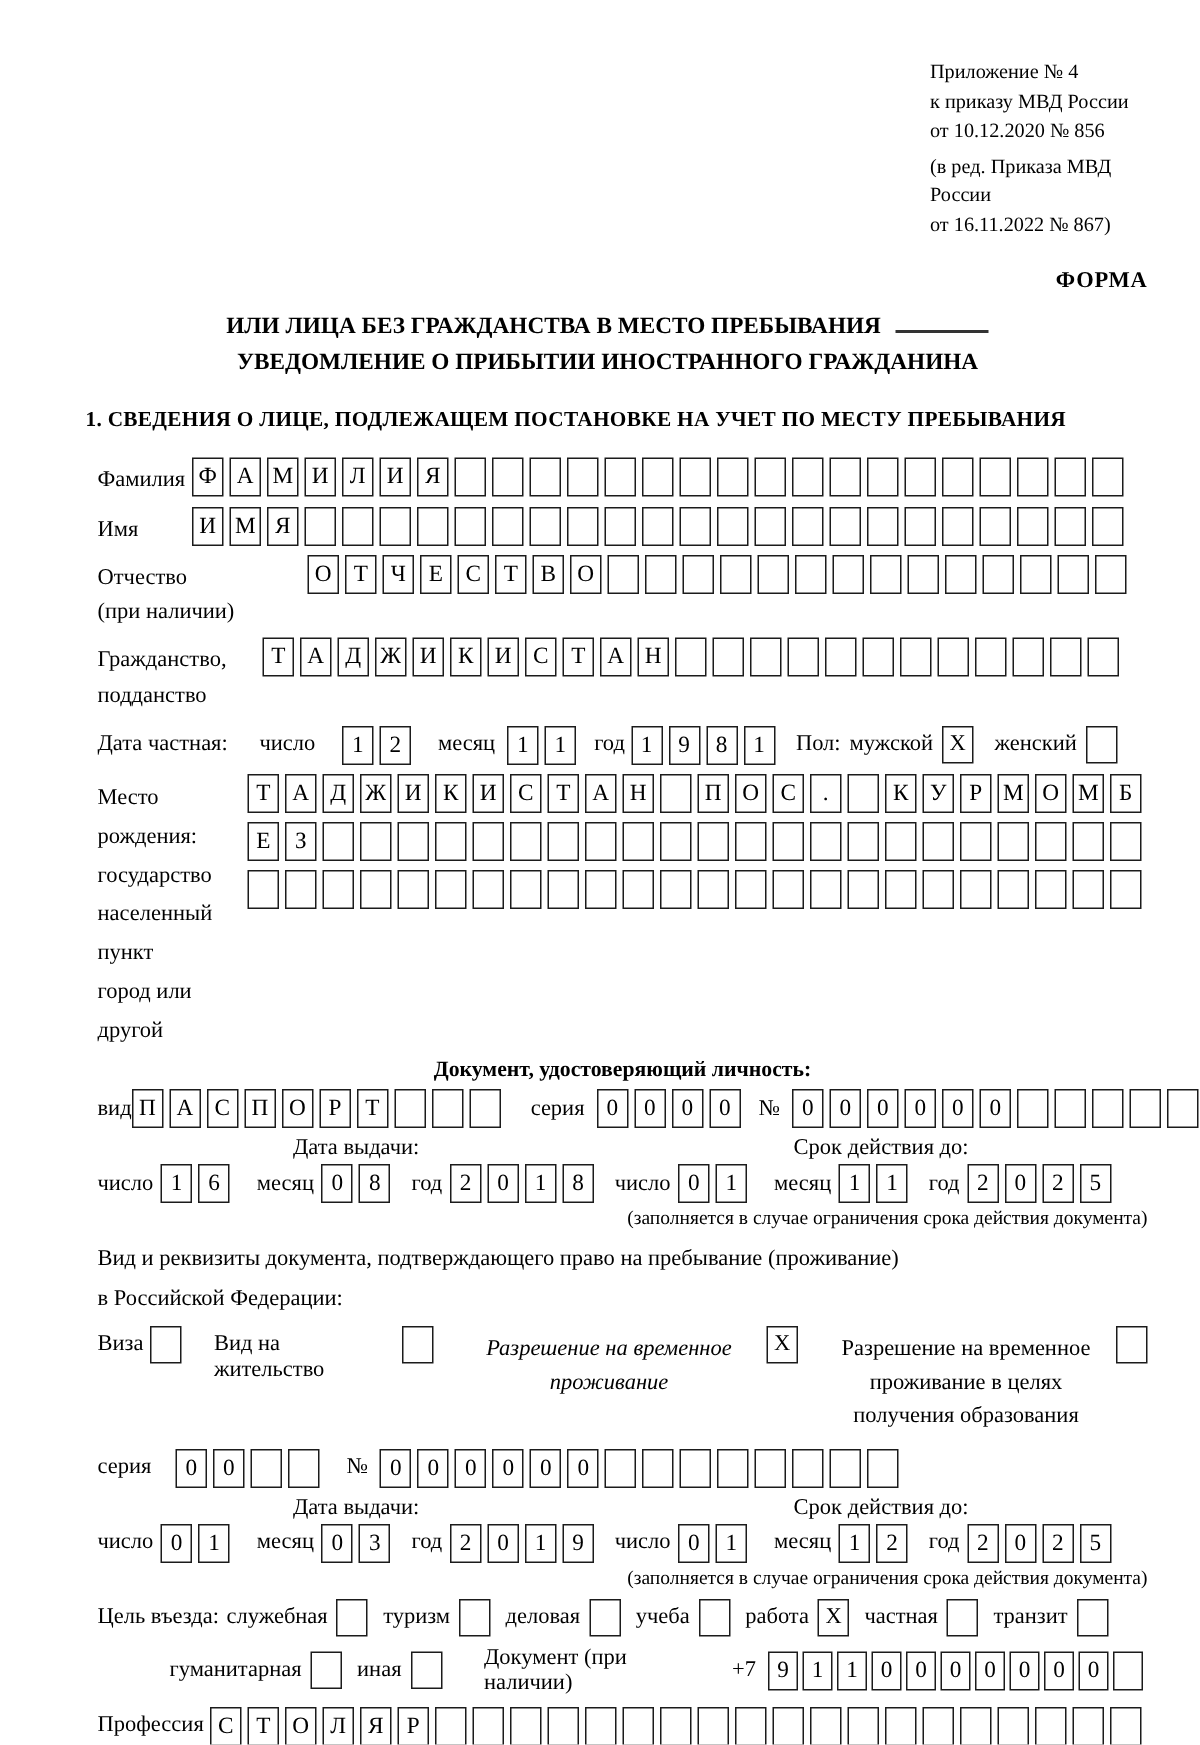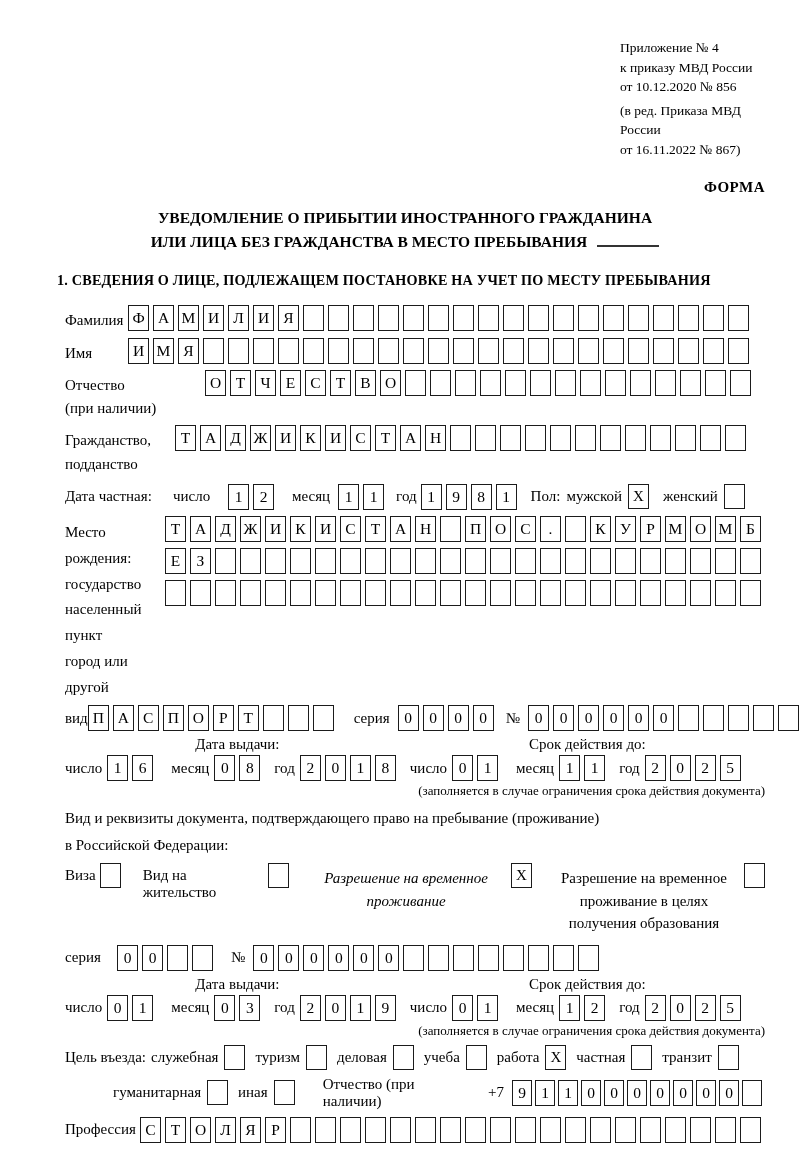--- a/index.html
+++ b/index.html
@@ -65,24 +65,24 @@
     <div>Приложение № 4</div>
     <div>к приказу МВД России</div>
     <div>от 10.12.2020 № 856</div>
     <div class="sm">(в ред. Приказа МВД России</div>
     <div>от 16.11.2022 № 867)</div>
   </div>
 
   <div class="forma">ФОРМА</div>
 
   <div class="title">
-    <div>УВЕДОМЛЕНИЕ О ПРИБЫТИИ ИНОСТРАННОГО ГРАЖДАНИНА</div>
     <div>
       <span>ИЛИ ЛИЦА БЕЗ ГРАЖДАНСТВА В МЕСТО ПРЕБЫВАНИЯ</span><span class="blankline"></span>
     </div>
+    <div>УВЕДОМЛЕНИЕ О ПРИБЫТИИ ИНОСТРАННОГО ГРАЖДАНИНА</div>
   </div>
 
   <div class="sec">1. СВЕДЕНИЯ О ЛИЦЕ, ПОДЛЕЖАЩЕМ ПОСТАНОВКЕ НА УЧЕТ ПО МЕСТУ ПРЕБЫВАНИЯ</div>
 
   <div class="frow">
     <div class="lblcol" style="width:63px;">Фамилия</div>
     <div class="cells">
         <span class="cell">Ф</span>
         <span class="cell">А</span>
         <span class="cell">М</span>
@@ -313,20 +313,21 @@
           <span class="cell"></span>
           <span class="cell"></span>
           <span class="cell"></span>
           <span class="cell"></span>
           <span class="cell"></span>
           <span class="cell"></span>
         </div>
     </div>
   </div>
 
+  <div class="centerhead">Документ, удостоверяющий личность:</div>
 
   <div class="frow" style="align-items:center;text-align:right;">
     <span style="width:63px;">вид</span>
     <span class="cells" style="margin-right:16px;">
         <span class="cell">П</span>
         <span class="cell">А</span>
         <span class="cell">С</span>
         <span class="cell">П</span>
         <span class="cell">О</span>
         <span class="cell">Р</span>
@@ -521,21 +522,21 @@
     <span class="cb"></span>
     <span>транзит</span>
     <span class="cb"></span>
   </div>
 
   <div class="frow purpose" style="align-items:center; margin-top:6px; padding-left:48px;">
     <span>гуманитарная</span>
     <span class="cb"></span>
     <span>иная</span>
     <span class="cb" style="margin-right:28px;"></span>
-    <span style="margin-right:28px;">Отчество (при наличии)</span>
+    <span style="margin-right:28px;">Документ (при наличии)</span>
     <span style="margin-right:8px;">+7</span>
     <span class="cells tight">
         <span class="cell">9</span>
         <span class="cell">1</span>
         <span class="cell">1</span>
         <span class="cell">0</span>
         <span class="cell">0</span>
         <span class="cell">0</span>
         <span class="cell">0</span>
         <span class="cell">0</span>

